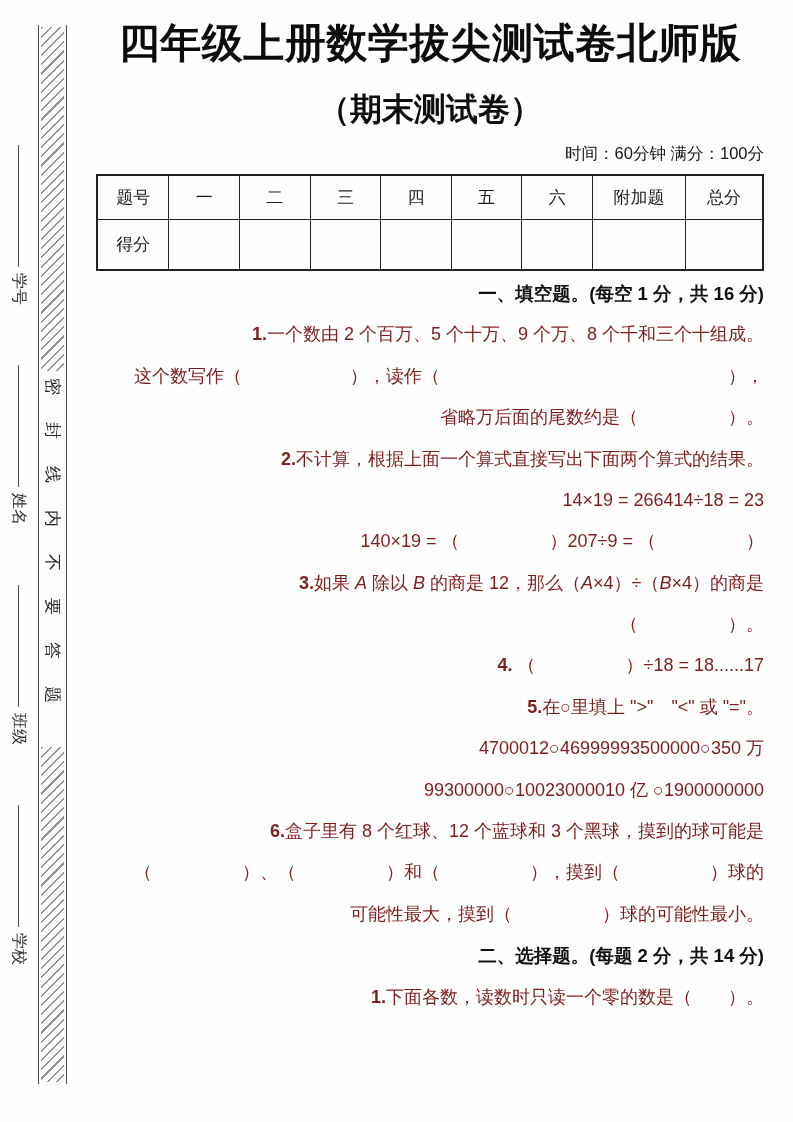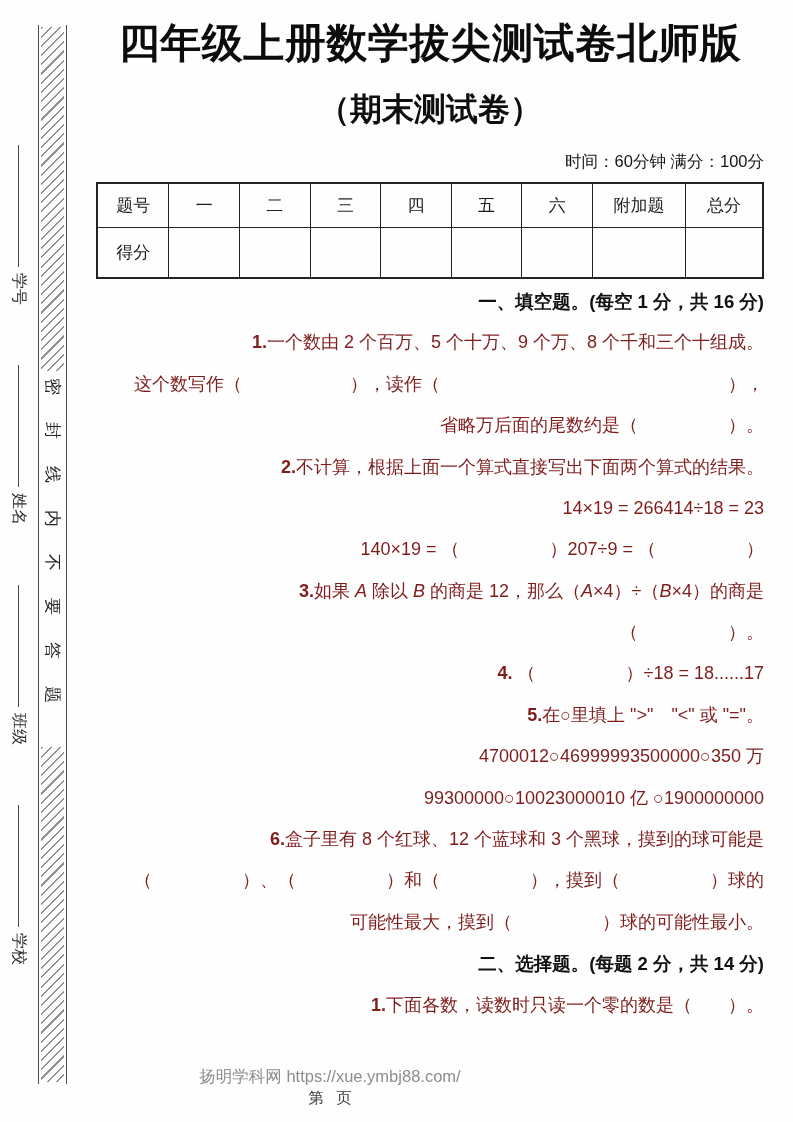--- a/index.html
+++ b/index.html
@@ -34,21 +34,21 @@
     padding-left:6px;line-height:30px;
   }
 
   
   .content{position:absolute;left:96px;top:0;width:668px;}
   .title{
     margin:20px 0 12px 0;text-align:center;font-size:41px;line-height:1.15;
     font-weight:700;color:#0c0c0c;letter-spacing:.5px;
   }
   .subtitle{margin:27px 0 0 0;text-align:center;font-size:32px;line-height:1.15;font-weight:700;color:#0e0e0e;font-family:Liberation Mono, monospace;}
-  .info{margin-top:20px;text-align:right;font-size:16.5px;color:#161616;}
+  .info{margin-top:12px;text-align:right;font-size:16.5px;color:#161616;}
 
   table.score-table{
     margin-top:9px;width:100%;border-collapse:collapse;border:2px solid #222;
     font-size:17px;color:#1c1c1c;table-layout:fixed;
   }
   table.score-table td,table.score-table th{
     border:1.2px solid #222;text-align:center;font-weight:400;padding:4px;
   }
   tr.hrow td{height:35px;}
   tr.srow td{height:41px;}
@@ -154,18 +154,14 @@
         <div class="qline indent"><span class="col-left">4700012○4699999</span><span class="col-right">3500000○350 万</span></div>
         <div class="qline indent"><span class="col-left">99300000○100230000</span><span class="col-right">10 亿 ○1900000000</span></div>
         <div class="qline indent"><span class="seg-b">6.</span><span>盒子里有 8 个红球、12 个蓝球和 3 个黑球，摸到的球可能是</span></div>
         <div class="qline"><span>（　　　　　）、（　　　　　）和（　　　　　），摸到（　　　　　）球的</span></div>
         <div class="qline"><span>可能性最大，摸到（　　　　　）球的可能性最小。</span></div>
         <div class="qline qheader"><span class="seg-b">二、选择题。(每题 2 分，共 14 分)</span></div>
         <div class="qline indent"><span class="seg-b">1.</span><span>下面各数，读数时只读一个零的数是（　　）。</span></div>
       </div>
   </div>
 
-  <div class="footer">
-    <div class="site">扬明学科网 https://xue.ymbj88.com/</div>
-    <div class="pageno">第 页</div>
-  </div>
 
 </div>
 
 </body></html>

